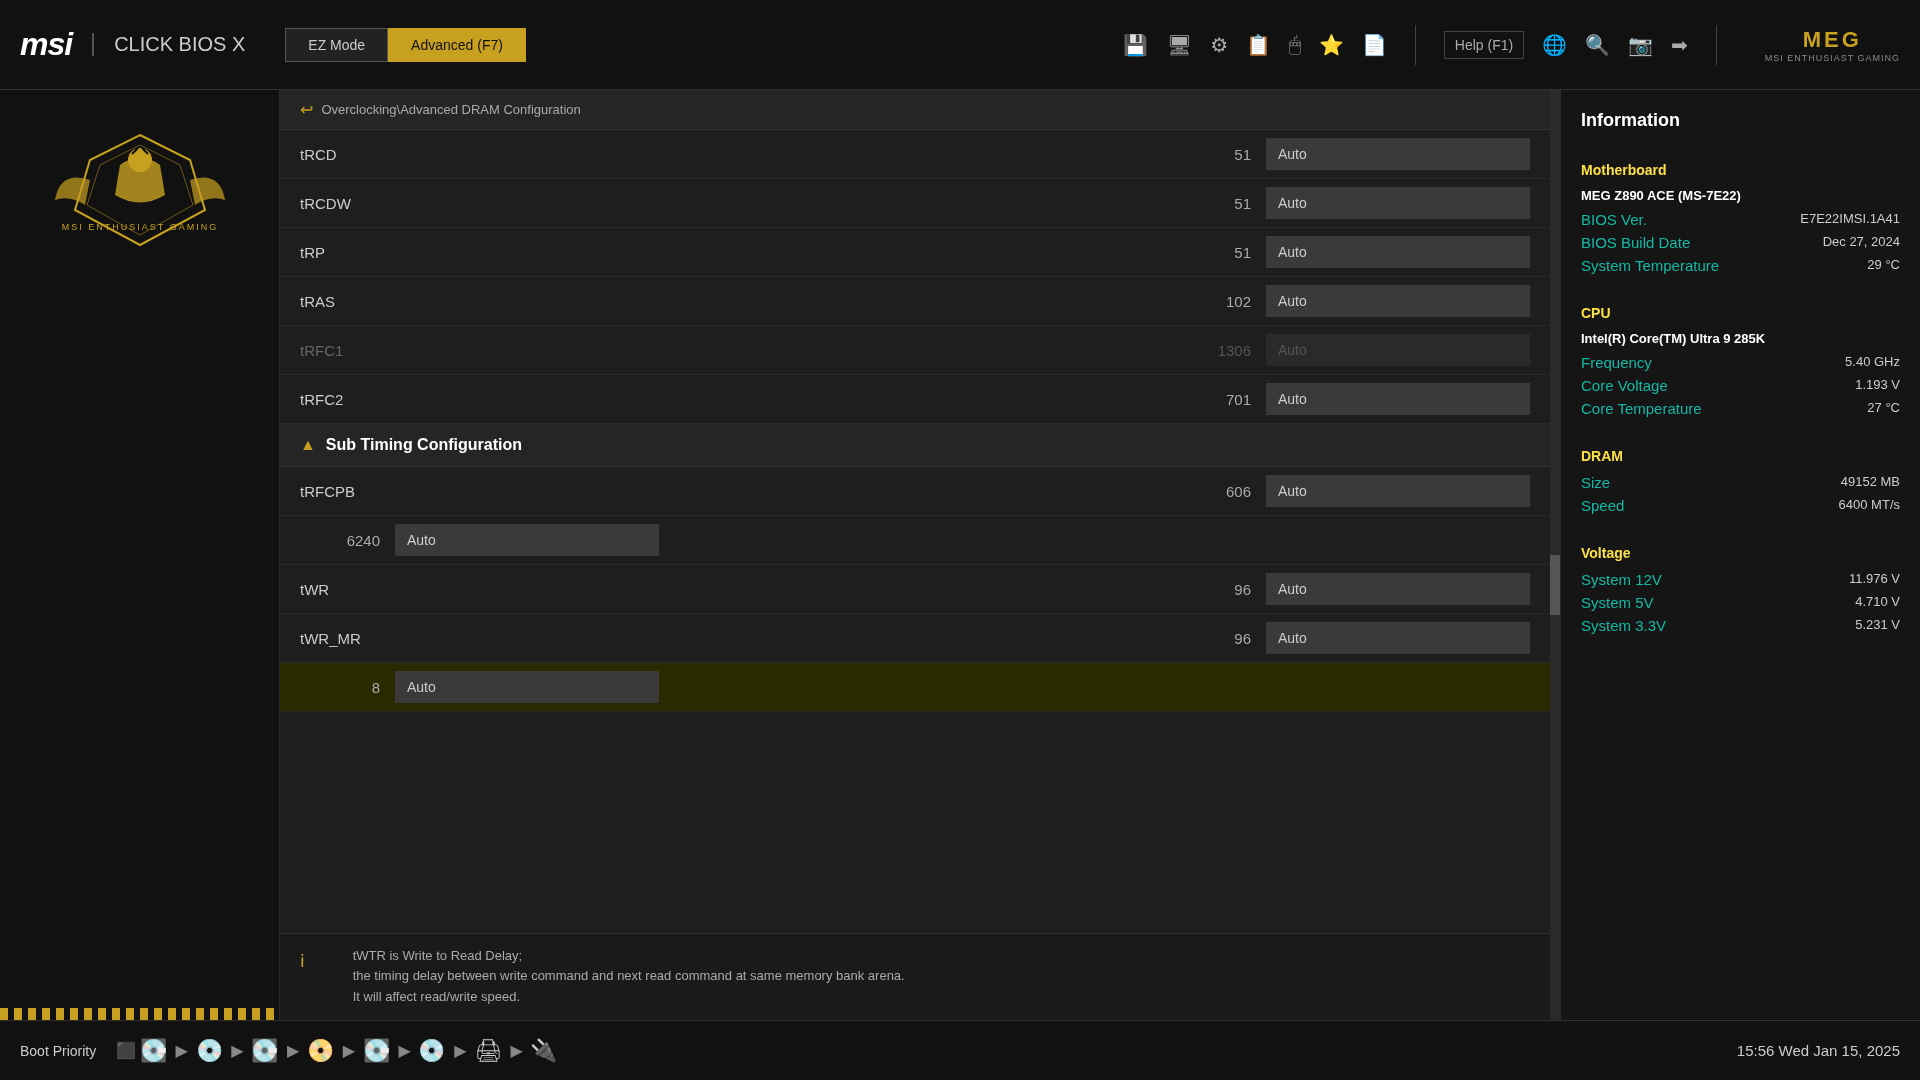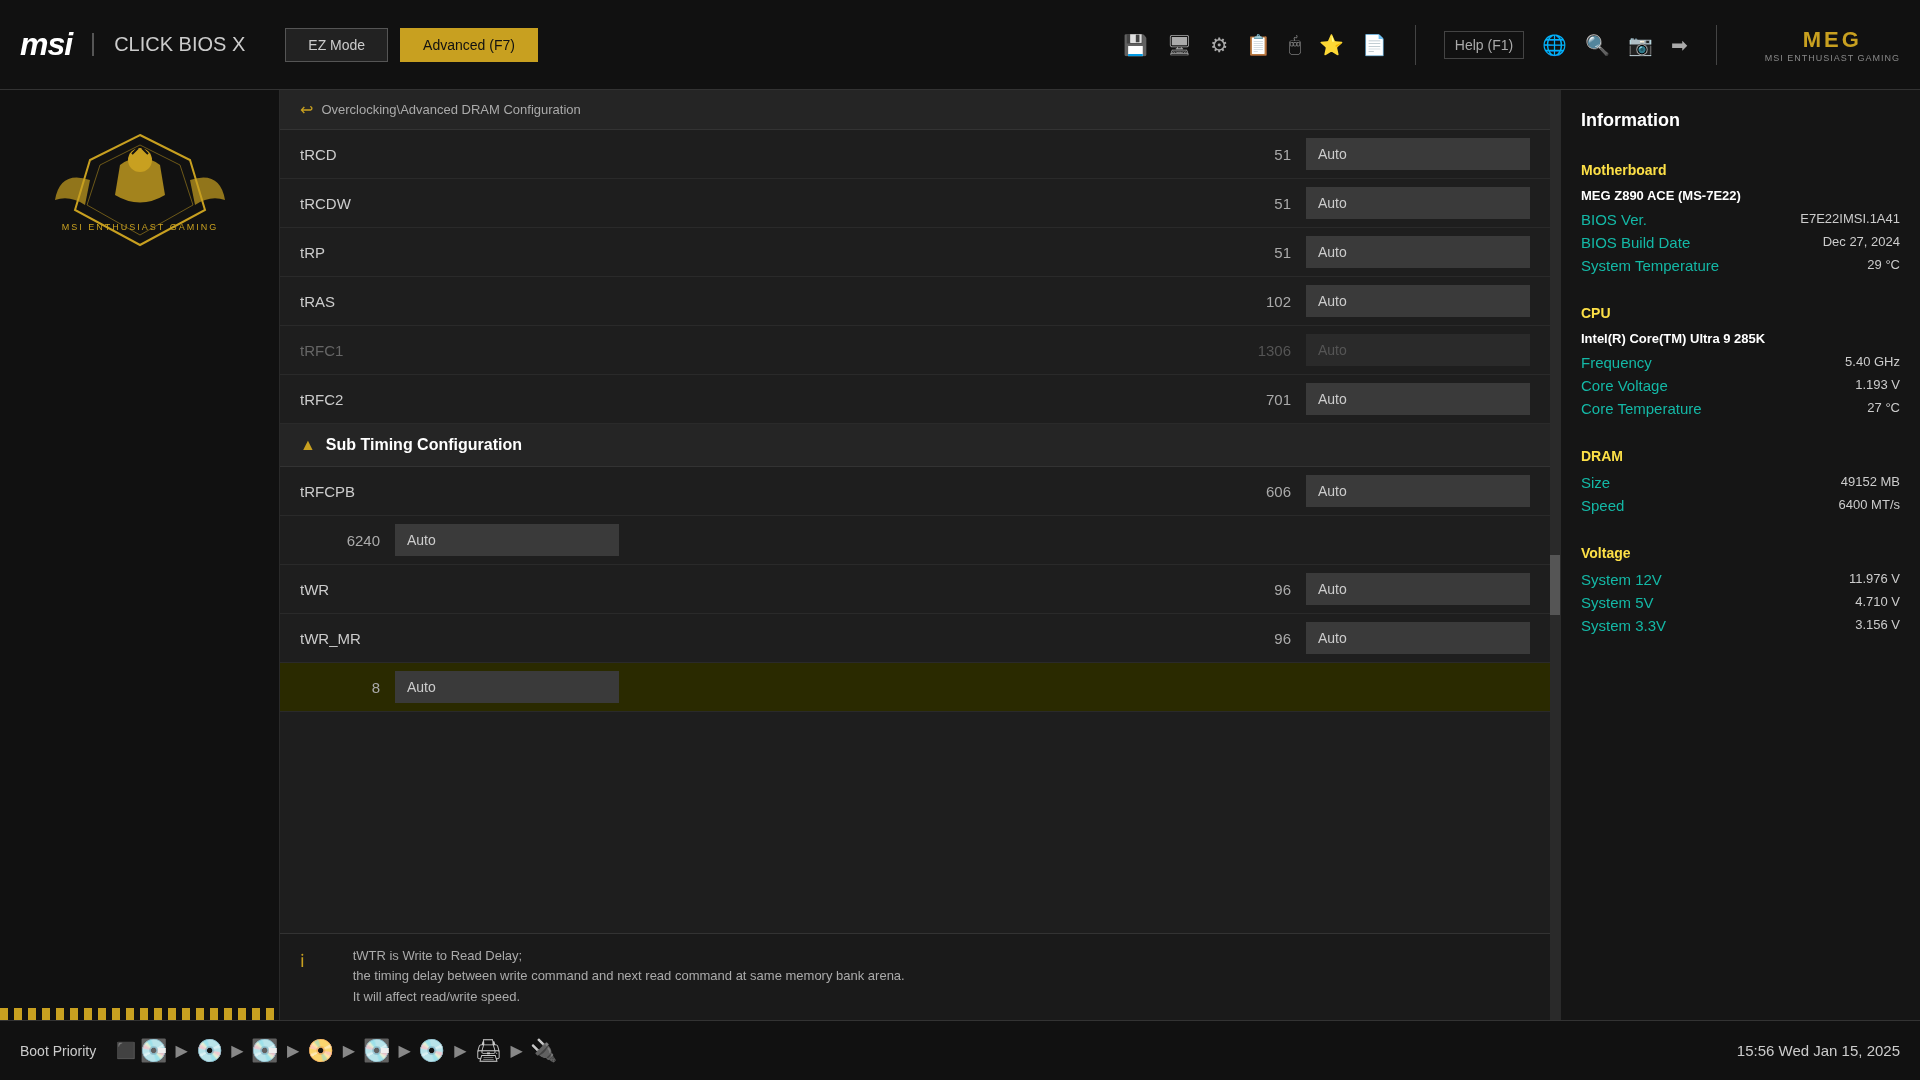--- a/index.html
+++ b/index.html
@@ -34,21 +34,21 @@
     }
     .bios-title {
       font-size: 20px;
       color: #ccc;
       margin-right: 40px;
       border-left: 2px solid #555;
       padding-left: 20px;
     }
     .mode-buttons {
       display: flex;
-      gap: 12px;
+      gap: 0;
     }
     .mode-btn {
       padding: 8px 22px;
       font-size: 14px;
       border: 1px solid #555;
       cursor: pointer;
       color: #ccc;
       background: #222;
     }
     .mode-btn.active {
@@ -193,21 +193,21 @@
       width: 80px;
       text-align: right;
       font-size: 15px;
       color: #aaa;
       margin-right: 15px;
     }
     .setting-value.disabled {
       color: #555;
     }
     .setting-dropdown {
-      width: 224px;
+      width: 264px;
       background: #3a3a3a;
       border: none;
       padding: 8px 12px;
       color: #ccc;
       font-size: 14px;
     }
     .setting-dropdown.disabled {
       background: #2a2a2a;
       color: #555;
     }
@@ -540,21 +540,21 @@
         <div class="info-row">
           <span class="info-label">System 12V</span>
           <span class="info-value">11.976 V</span>
         </div>
         <div class="info-row">
           <span class="info-label">System 5V</span>
           <span class="info-value">4.710 V</span>
         </div>
         <div class="info-row">
           <span class="info-label">System 3.3V</span>
-          <span class="info-value">3.156 V</span>
+          <span class="info-value">5.231 V</span>
         </div>
       </div>
     </div>
   </div>
 </div>
 
 <div class="bottom-bar">
   <span class="boot-priority">Boot Priority</span>
   <div class="boot-devices">
     <div class="boot-device">

